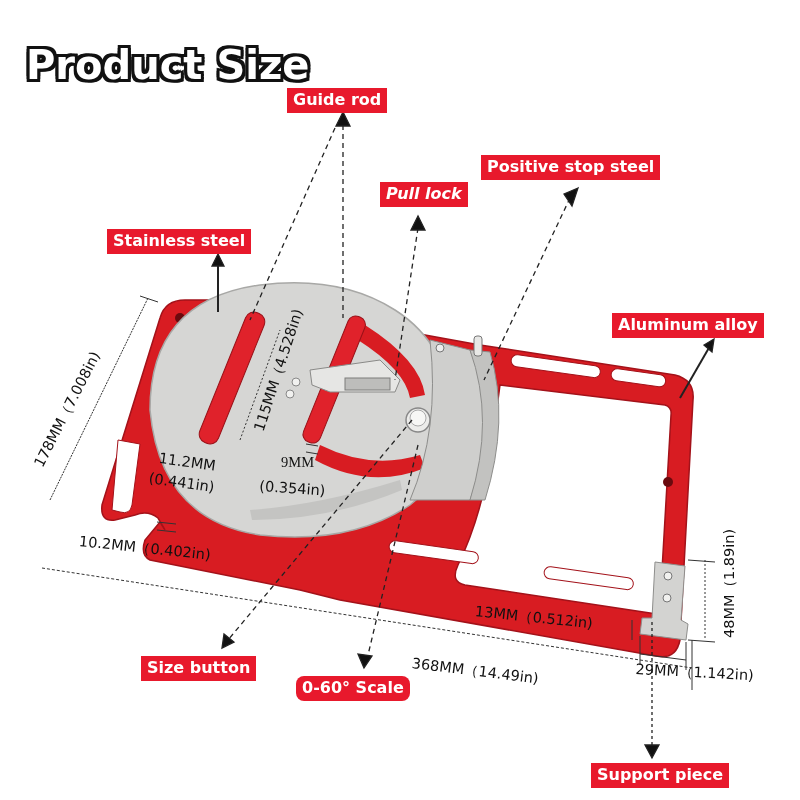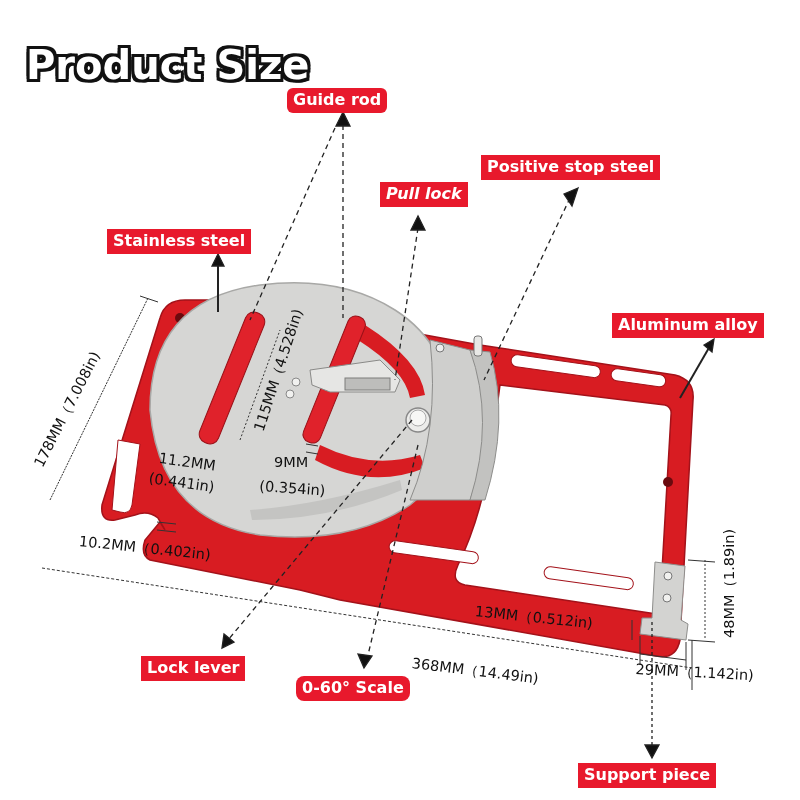--- a/index.html
+++ b/index.html
@@ -101,32 +101,32 @@
     <polygon points="222,648 224,634 234,642"></polygon>
     <line x1="418" y1="445" x2="368" y2="655" stroke-dasharray="5 4"></line>
     <polygon points="364,668 358,654 372,656"></polygon>
     <line x1="652" y1="622" x2="652" y2="750" stroke-dasharray="3 3"></line>
     <polygon points="652,758 645,745 659,745"></polygon>
   </g>
 </svg>
 
 <div class="title">Product Size</div>
 
-<div class="tag" style="left:287px;top:88px;border-radius:6px;">Guide rod</div>
+<div class="tag" style="left:287px;top:88px;">Guide rod</div>
 <div class="tag" style="left:481px;top:155px;">Positive stop steel</div>
 <div class="tag" style="left:380px;top:182px;font-style:italic;">Pull lock</div>
 <div class="tag" style="left:107px;top:229px;text-align:center;">Stainless steel</div>
 <div class="tag" style="left:612px;top:313px;">Aluminum alloy</div>
-<div class="tag" style="left:141px;top:656px;">Lock lever</div>
+<div class="tag" style="left:141px;top:656px;">Size button</div>
 <div class="tag" style="left:296px;top:676px;border-radius:8px;">0-60° Scale</div>
-<div class="tag" style="left:578px;top:763px;">Support piece</div>
+<div class="tag" style="left:591px;top:763px;">Support piece</div>
 
 <div class="dim" style="left:30px;top:462px;transform:rotate(-63deg);">178MM（7.008in)</div>
 <div class="dim" style="left:250px;top:428px;transform:rotate(-72deg);">115MM（4.528in)</div>
 <div class="dim" style="left:160px;top:450px;transform:rotate(8deg);">11.2MM</div>
 <div class="dim" style="left:150px;top:470px;transform:rotate(8deg);">(0.441in)</div>
-<div class="dim" style="left:274px;top:454px;">9MM</div>
+<div class="dim" style="left:281px;top:454px;font-family:Liberation Serif, serif;">9MM</div>
 <div class="dim" style="left:260px;top:478px;transform:rotate(4deg);">(0.354in)</div>
 <div class="dim" style="left:80px;top:532px;transform:rotate(6deg);">10.2MM（0.402in)</div>
 <div class="dim" style="left:413px;top:654px;transform:rotate(7deg);">368MM（14.49in)</div>
 <div class="dim" style="left:476px;top:602px;transform:rotate(6deg);">13MM（0.512in)</div>
 <div class="dim" style="left:720px;top:638px;transform:rotate(-90deg);">48MM（1.89in)</div>
 <div class="dim" style="left:636px;top:660px;transform:rotate(3deg);">29MM（1.142in)</div>
 
 </body></html>

